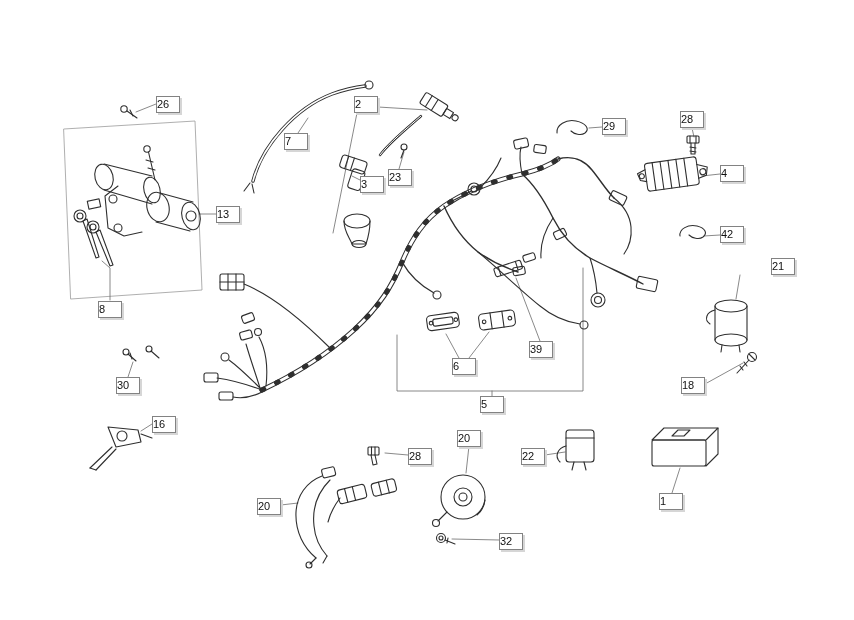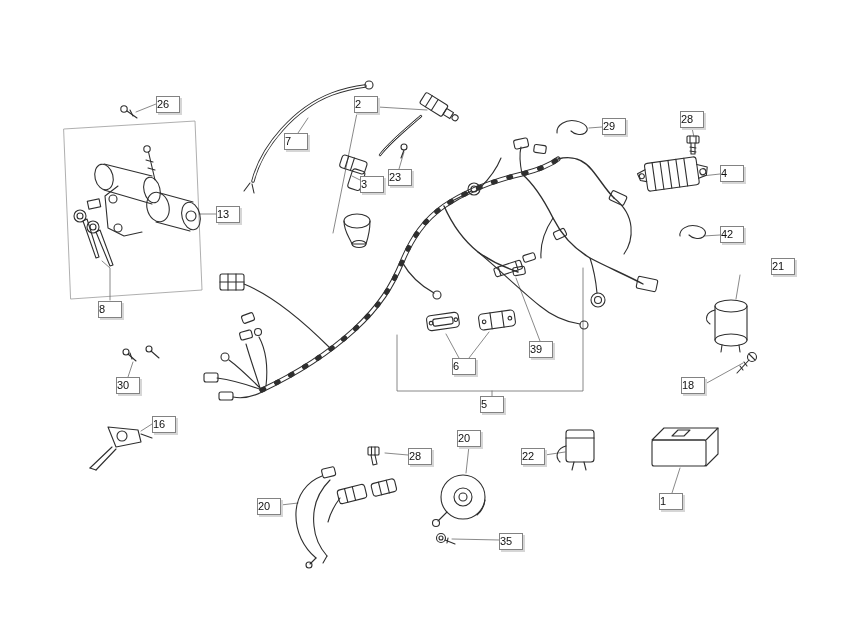--- a/index.html
+++ b/index.html
@@ -329,15 +329,15 @@
   <div class="callout" style="left:152px;top:416px">16</div>
   <div class="callout" style="left:529px;top:341px">39</div>
   <div class="callout" style="left:452px;top:358px">6</div>
   <div class="callout" style="left:480px;top:396px">5</div>
   <div class="callout" style="left:681px;top:377px">18</div>
   <div class="callout" style="left:408px;top:448px">28</div>
   <div class="callout" style="left:457px;top:430px">20</div>
   <div class="callout" style="left:521px;top:448px">22</div>
   <div class="callout" style="left:659px;top:493px">1</div>
   <div class="callout" style="left:257px;top:498px">20</div>
-  <div class="callout" style="left:499px;top:533px">35</div>
+  <div class="callout" style="left:499px;top:533px">32</div>
 
 </div>
 
 </body></html>

